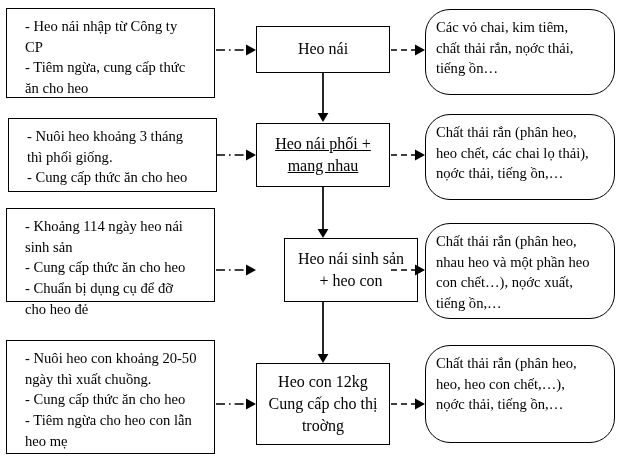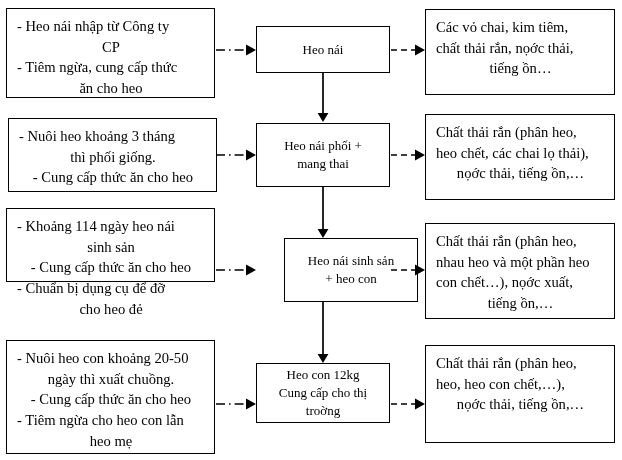--- a/index.html
+++ b/index.html
@@ -26,45 +26,46 @@
     display: flex;
     flex-direction: column;
     justify-content: center;
   }
   .box .line {
     display: block;
     white-space: pre-wrap;
   }
   
   .col-left {
-    padding: 7px 9px 7px 10px;
+    padding: 7px 9px 7px 18px;
     font-size: 14.6px;
     line-height: 1.42;
     text-align: justify;
     justify-content: flex-start;
   }
   
   .col-mid {
     padding: 4px 2px;
-    font-size: 13px;
+    font-size: 16px;
     line-height: 1.38;
     text-align: center;
     align-items: center;
   }
   
   .col-right {
     padding: 7px 9px 7px 10px;
     font-size: 14.6px;
     line-height: 1.42;
     text-align: justify;
     justify-content: flex-start;
+    border-radius: 25px;
   }
   .col-right .line.last,
   .col-left .line.last {
-    text-align: center;
+    text-align: left;
   }
 
   
   .conn {
     position: absolute;
   }
   .conn svg {
     display: block;
     overflow: visible;
   }
@@ -111,23 +112,23 @@
       <polygon points="2.6,40 8,49 13.4,40" fill="#000"></polygon>
     </svg>
   </div>
 
   <div class="box col-left" style="left:8px; top:118px; width:209px; height:74px;">
     <span class="line">- Nuôi heo khoảng 3 tháng</span>
     <span class="line last">thì phối giống.</span>
     <span class="line last">- Cung cấp thức ăn cho heo</span>
   </div>
 
-  <div class="box col-mid" style="left:256px; top:123px; width:134px; height:64px;">
+  <div class="box col-mid" style="left:256px; top:123px; width:134px; height:64px;text-decoration:underline;">
     <span class="line">Heo nái phối +</span>
-    <span class="line">mang thai</span>
+    <span class="line">mang nhau</span>
   </div>
 
   <div class="box col-right" style="left:425px; top:114px; width:190px; height:86px;">
     <span class="line">Chất thải rắn (phân heo,</span>
     <span class="line">heo chết, các chai lọ thải),</span>
     <span class="line last">nọớc thải, tiếng ồn,…</span>
   </div>
 
   <div class="conn" style="left:216px; top:147px;">
     <svg width="42" height="16" viewBox="0 0 42 16">
@@ -141,21 +142,21 @@
       <polygon points="24,2.6 34,8 24,13.4" fill="#000"></polygon>
     </svg>
   </div>
   <div class="conn" style="left:315px; top:187px;">
     <svg width="16" height="52" viewBox="0 0 16 52">
       <line x1="8" y1="0" x2="8" y2="42" stroke="#000" stroke-width="1.7"></line>
       <polygon points="2.6,42 8,51 13.4,42" fill="#000"></polygon>
     </svg>
   </div>
 
-  <div class="box col-left" style="left:6px; top:208px; width:209px; height:74px;">
+  <div class="box col-left" style="left:6px; top:208px; width:209px; height:94px;">
     <span class="line">- Khoảng 114 ngày heo nái</span>
     <span class="line last">sinh sản</span>
     <span class="line last">- Cung cấp thức ăn cho heo</span>
     <span class="line">- Chuẩn bị dụng cụ để đỡ</span>
     <span class="line last">cho heo đẻ</span>
   </div>
 
   <div class="box col-mid" style="left:256px; top:238px; width:134px; height:64px;margin-left:28px;">
     <span class="line">Heo nái sinh sản</span>
     <span class="line">+ heo con</span>
@@ -188,21 +189,21 @@
   </div>
 
   <div class="box col-left" style="left:6px; top:340px; width:209px; height:114px;">
     <span class="line">- Nuôi heo con khoảng 20-50</span>
     <span class="line last">ngày thì xuất chuồng.</span>
     <span class="line last">- Cung cấp thức ăn cho heo</span>
     <span class="line">- Tiêm ngừa cho heo con lẫn</span>
     <span class="line last">heo mẹ</span>
   </div>
 
-  <div class="box col-mid" style="left:256px; top:363px; width:134px; height:60px;">
+  <div class="box col-mid" style="left:256px; top:363px; width:134px; height:82px;">
     <span class="line">Heo con 12kg</span>
     <span class="line">Cung cấp cho thị</span>
     <span class="line">troờng</span>
   </div>
 
   <div class="box col-right" style="left:425px; top:345px; width:190px; height:98px;">
     <span class="line">Chất thải rắn (phân heo,</span>
     <span class="line">heo, heo con chết,…),</span>
     <span class="line last">nọớc thải, tiếng ồn,…</span>
   </div>

